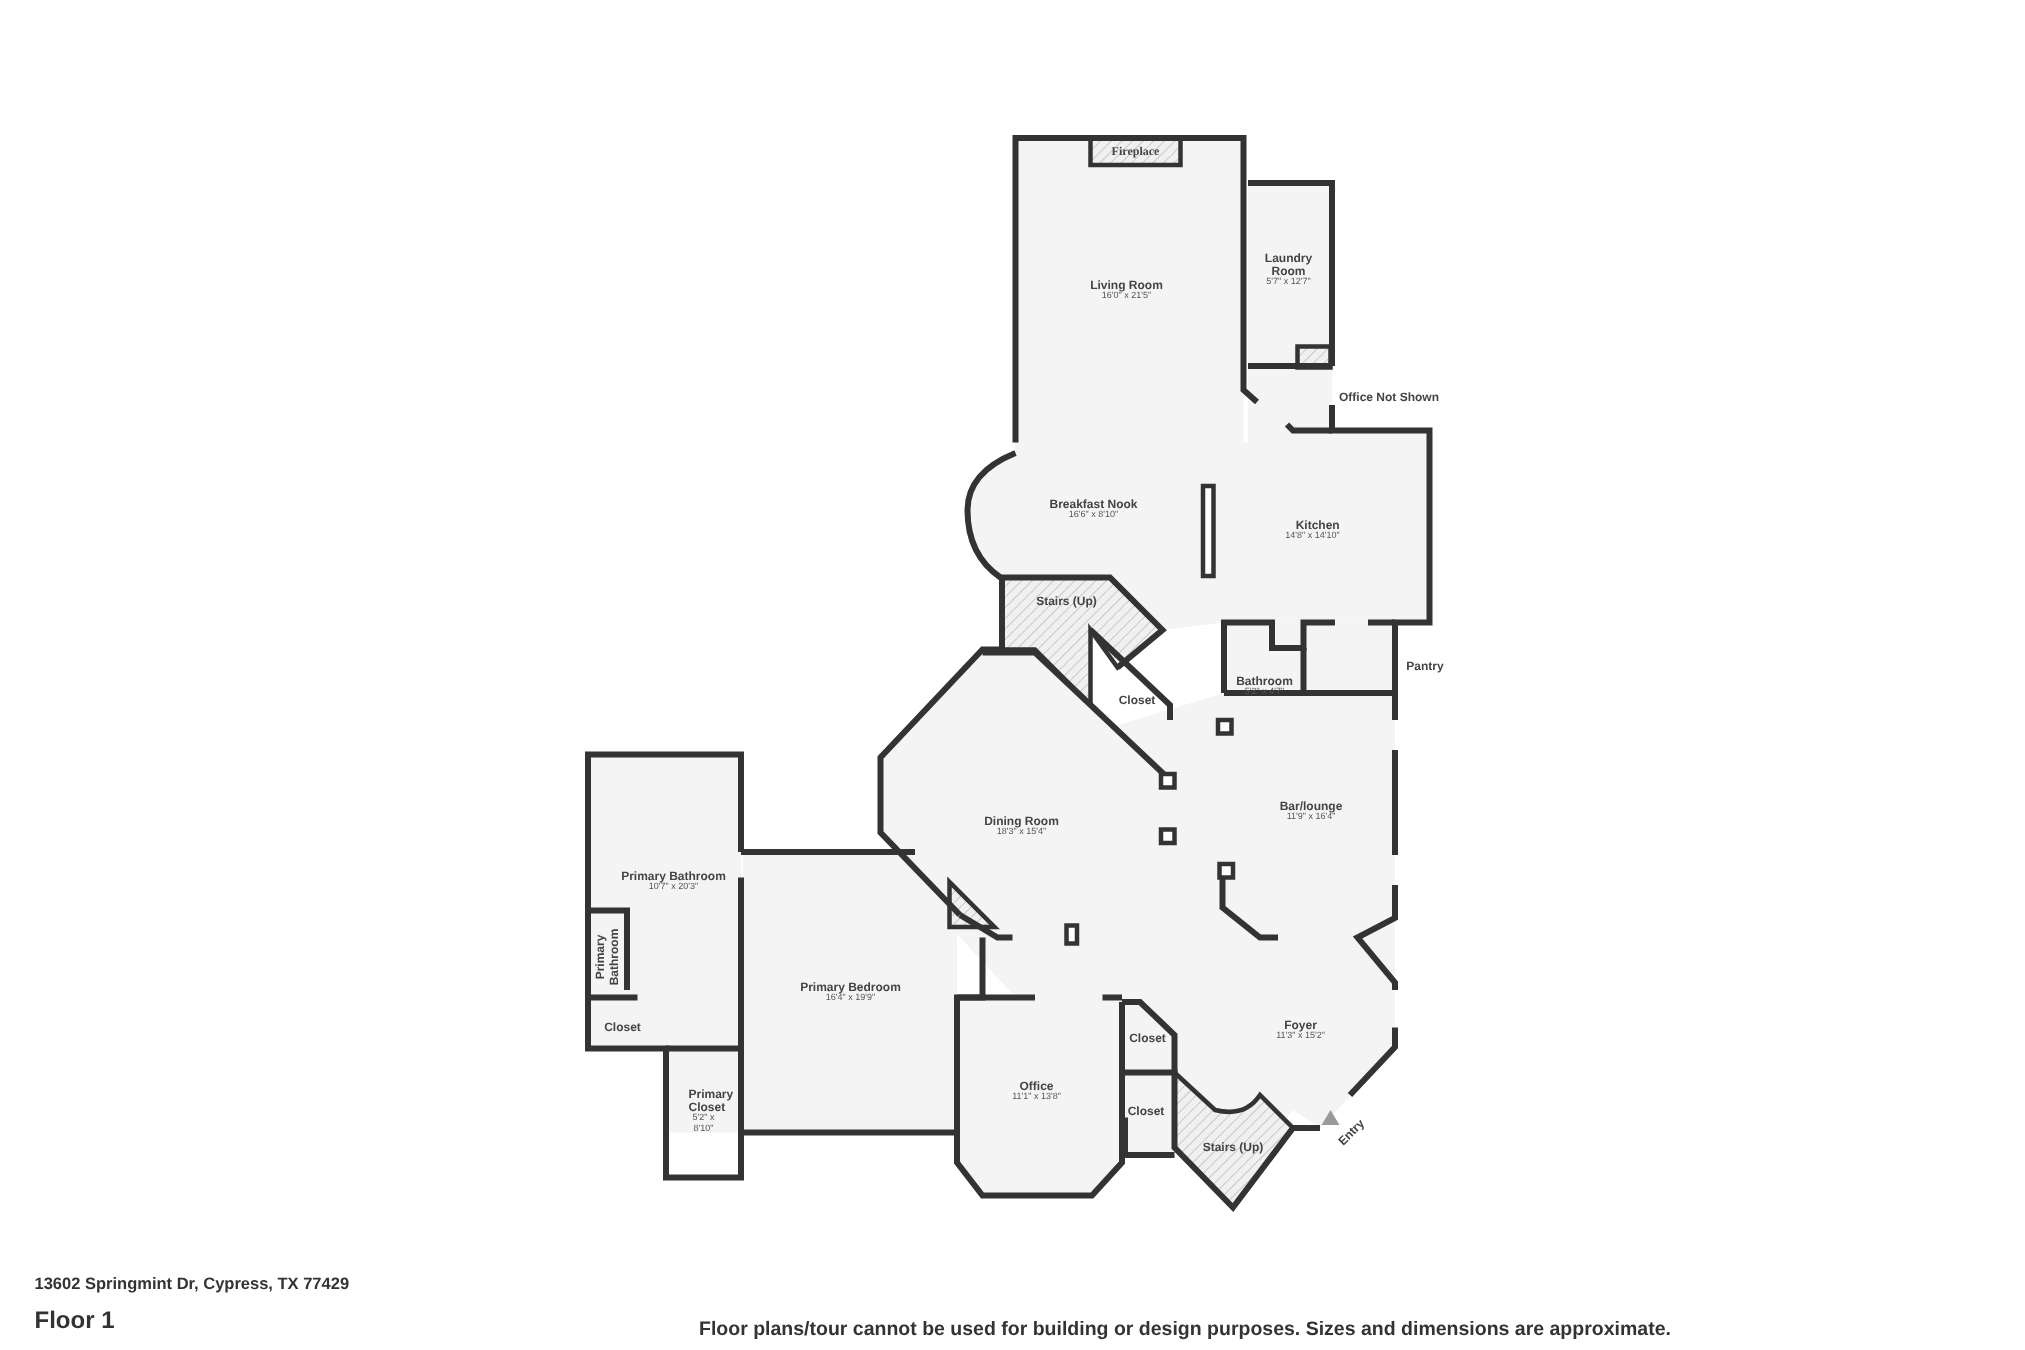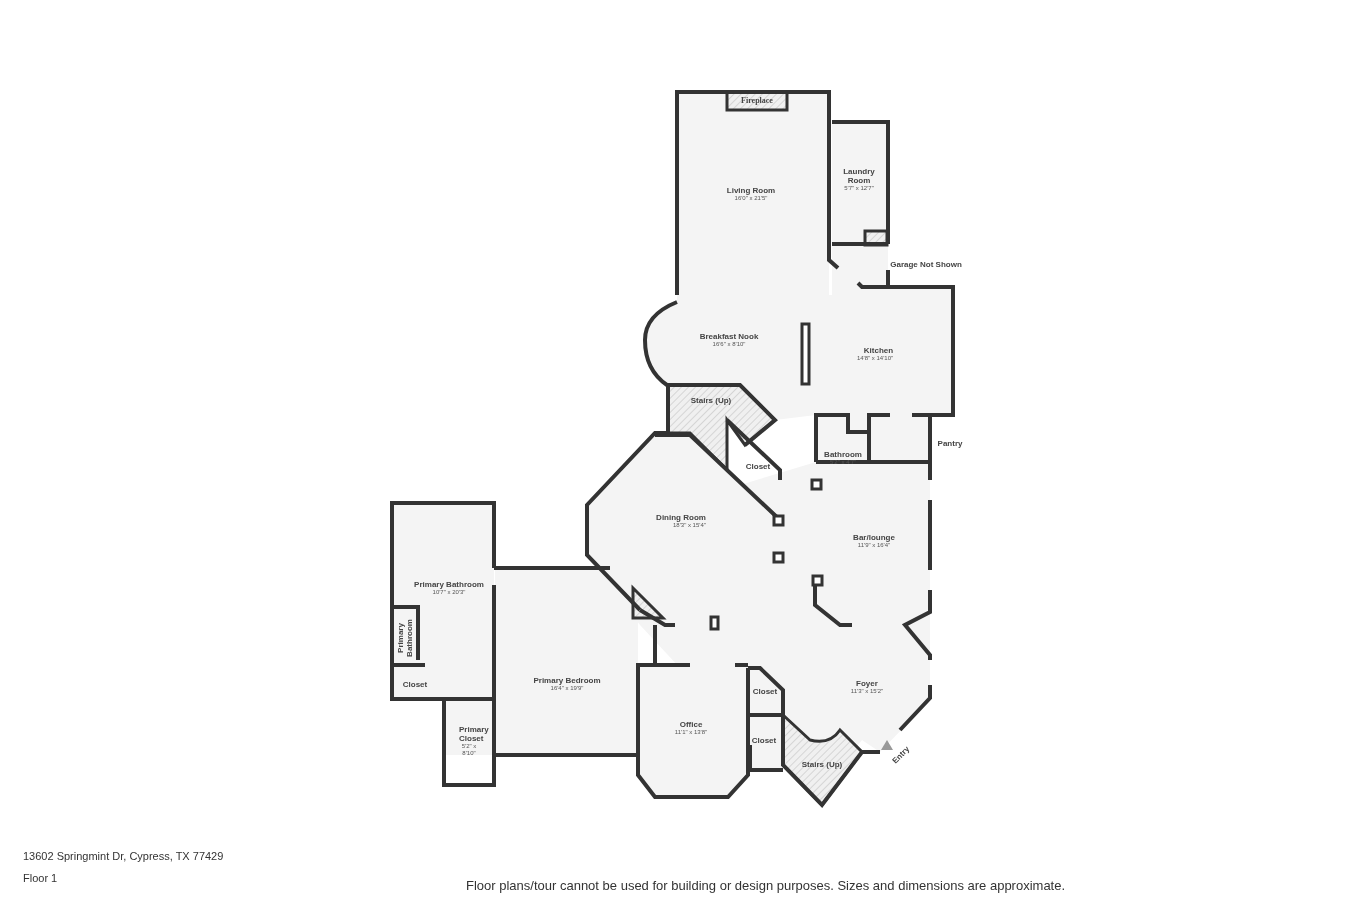--- a/index.html
+++ b/index.html
@@ -3,23 +3,23 @@
 <meta charset="utf-8">
 <style>
   html,body{margin:0;padding:0;background:#fff;}
   body{width:1350px;height:900px;position:relative;overflow:hidden;font-family:"Liberation Sans",sans-serif;}
   #plan{position:absolute;left:0;top:0;}
   .lbl{position:absolute;transform:translate(-50%,-50%);text-align:center;color:#444;white-space:nowrap;line-height:1.15;}
   .lbl .n{font-size:8px;font-weight:bold;display:block;}
   .lbl .d{font-size:6px;display:block;color:#555;}
   .rot{transform:translate(-50%,-50%) rotate(-90deg);}
   .rot45{transform:translate(-50%,-50%) rotate(-45deg);}
-  .footer{position:absolute;color:#333;font-weight:normal;}
+  .footer{position:absolute;color:#333;font-weight:bold;}
   #addr{left:23px;top:850px;font-size:11px;}
-  #floor{left:23px;top:872px;font-size:11px;}
+  #floor{left:23px;top:872px;font-size:16px;}
   #disc{left:466px;top:878px;font-size:13px;}
 </style>
 </head>
 <body>
 
 <svg id="plan" width="1350" height="900" viewBox="0 0 1350 900">
   <defs>
     <pattern id="hatch" width="5" height="5" patternUnits="userSpaceOnUse" patternTransform="rotate(45)">
       <rect width="5" height="5" fill="#f0f0f0"></rect>
       <line x1="0" y1="0" x2="0" y2="5" stroke="#bbb" stroke-width="1"></line>
@@ -107,21 +107,21 @@
   </div>
 <div class="lbl" style="left:751px;top:194px;">
     <span class="n">Living Room</span>
     <span class="d">16'0" x 21'5"</span>
   </div>
 <div class="lbl" style="left:859px;top:180px;white-space:normal;width:50px;">
     <span class="n">Laundry Room</span>
     <span class="d">5'7" x 12'7"</span>
   </div>
 <div class="lbl" style="left:926px;top:265px;">
-    <span class="n">Garage Not Shown</span>
+    <span class="n">Office Not Shown</span>
   </div>
 <div class="lbl" style="left:729px;top:340px;">
     <span class="n">Breakfast Nook</span>
     <span class="d">16'6" x 8'10"</span>
   </div>
 <div class="lbl" style="left:875px;top:354px;text-align:right;">
     <span class="n">Kitchen</span>
     <span class="d">14'8" x 14'10"</span>
   </div>
 <div class="lbl" style="left:711px;top:401px;">
@@ -130,21 +130,21 @@
 <div class="lbl" style="left:843px;top:444px;margin-top:14px;">
     <span class="n">Bathroom</span>
     <span class="d">5'2" x 4'7"</span>
   </div>
 <div class="lbl" style="left:902px;top:444px;margin-left:48px;">
     <span class="n">Pantry</span>
   </div>
 <div class="lbl" style="left:758px;top:467px;">
     <span class="n">Closet</span>
   </div>
-<div class="lbl" style="left:681px;top:521px;text-align:right;">
+<div class="lbl" style="left:681px;top:551px;">
     <span class="n">Dining Room</span>
     <span class="d">18'3" x 15'4"</span>
   </div>
 <div class="lbl" style="left:874px;top:541px;">
     <span class="n">Bar/lounge</span>
     <span class="d">11'9" x 16'4"</span>
   </div>
 <div class="lbl" style="left:449px;top:588px;">
     <span class="n">Primary Bathroom</span>
     <span class="d">10'7" x 20'3"</span>
@@ -152,21 +152,21 @@
 <div class="lbl rot" style="left:405px;top:638px;white-space:normal;width:50px;">
     <span class="n">Primary Bathroom</span>
   </div>
 <div class="lbl" style="left:415px;top:685px;">
     <span class="n">Closet</span>
   </div>
 <div class="lbl" style="left:469px;top:741px;white-space:normal;width:20px;">
     <span class="n">Primary Closet</span>
     <span class="d">5'2" x 8'10"</span>
   </div>
-<div class="lbl" style="left:567px;top:684px;">
+<div class="lbl" style="left:567px;top:662px;">
     <span class="n">Primary Bedroom</span>
     <span class="d">16'4" x 19'9"</span>
   </div>
 <div class="lbl" style="left:691px;top:728px;">
     <span class="n">Office</span>
     <span class="d">11'1" x 13'8"</span>
   </div>
 <div class="lbl" style="left:765px;top:692px;">
     <span class="n">Closet</span>
   </div>

